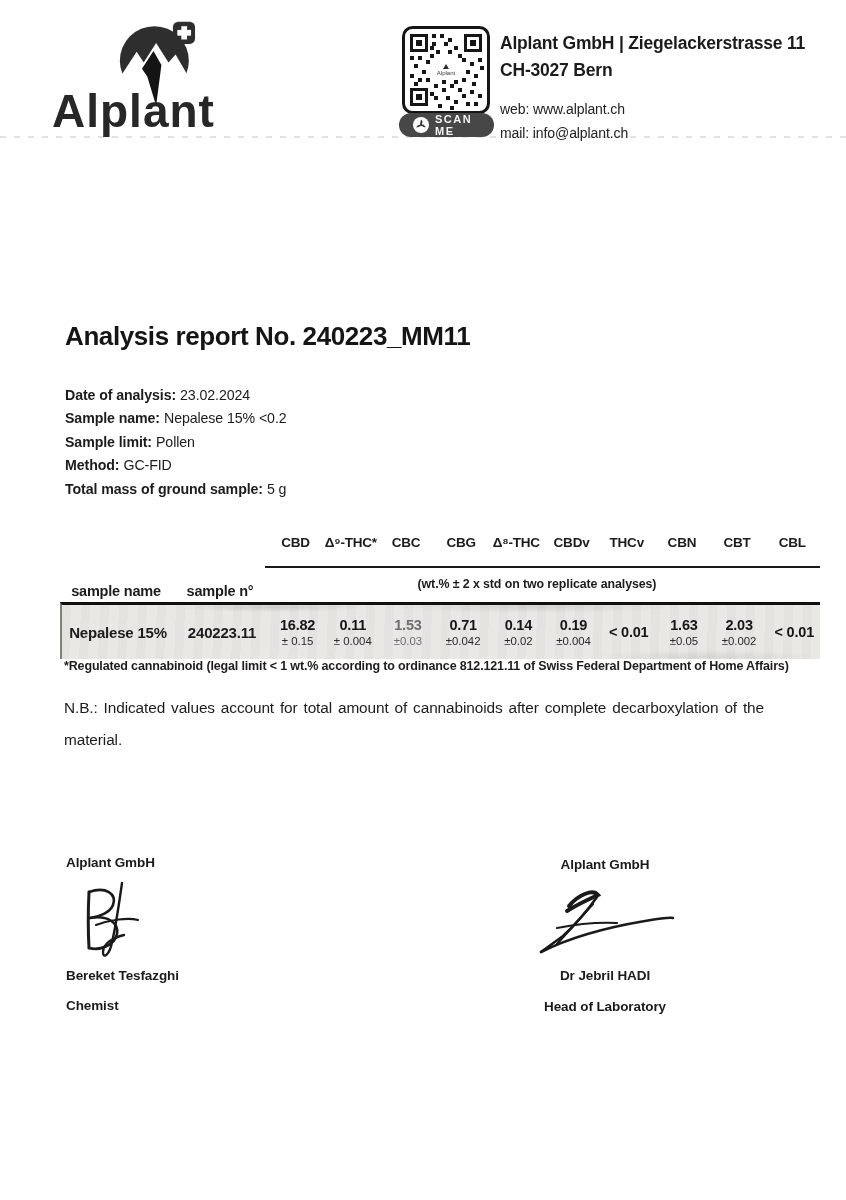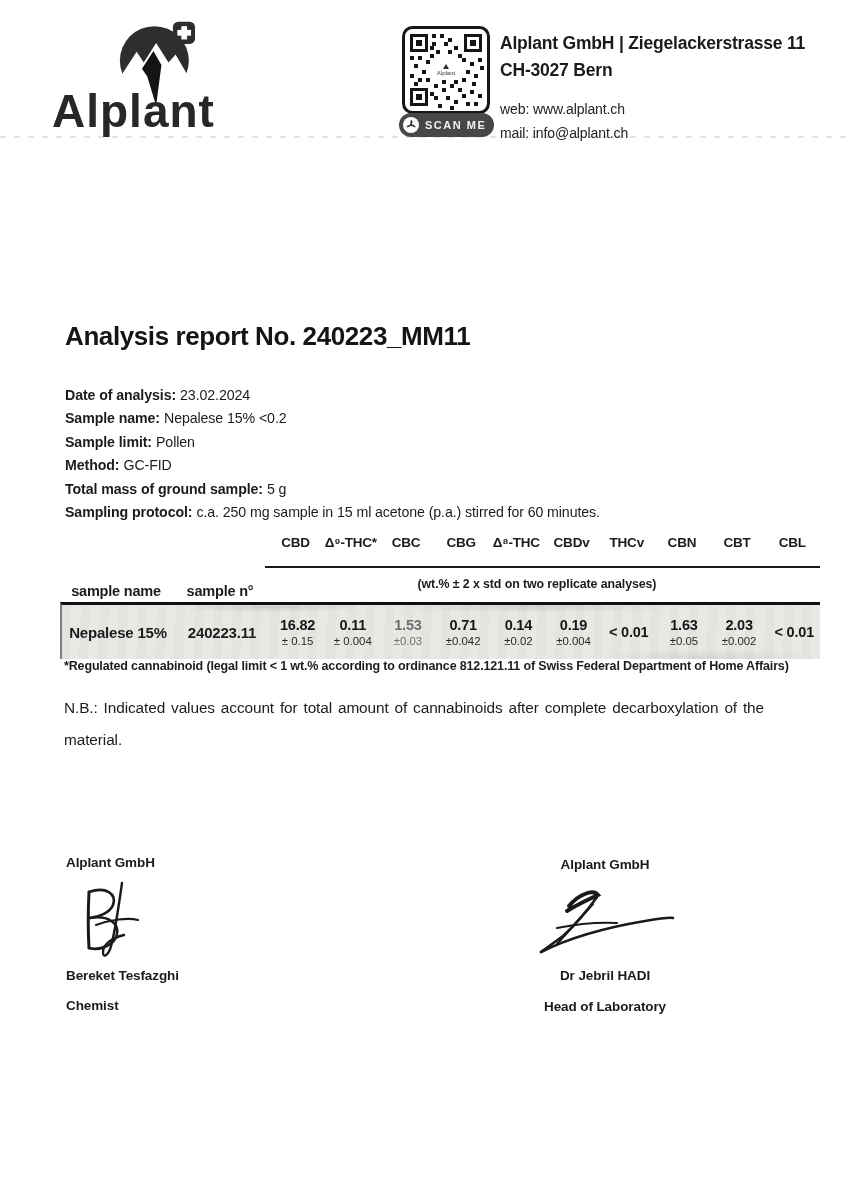--- a/index.html
+++ b/index.html
@@ -13,21 +13,21 @@
     opacity:.35; }
 
   
   .logo-svg { position:absolute; left:112px; top:20px; width:90px; height:92px; }
   .logo-word { position:absolute; left:52px; top:84px; font-size:46px; font-weight:700;
     letter-spacing:1px; color:#272727; }
 
   .qr-svg { position:absolute; left:402px; top:26px; width:88px; height:88px; }
   .scanme { position:absolute; left:399px; top:113px; width:95px; height:24px;
     background:#474747; border-radius:13px; display:flex; align-items:center; gap:5px;
-    padding-left:3px; }
+    padding-left:13px; }
   .scanme-icon { width:18px; height:18px; flex:0 0 auto; }
   .scanme-label { color:#f2f2f2; font-size:11px; font-weight:700; letter-spacing:1.5px; }
 
   .company { position:absolute; left:500px; top:30px; width:346px; }
   .company .big { font-size:17.5px; font-weight:700; color:#1b1b1b; line-height:27px; letter-spacing:-0.2px; }
   .company .small { font-size:14px; font-weight:400; color:#222; line-height:24px; letter-spacing:-0.1px; }
   .company .gap { height:13px; }
 
   
   .title { position:absolute; left:65px; top:321px; font-size:26px; font-weight:700;
@@ -184,21 +184,20 @@
   </div>
 
   <div class="title">Analysis report No. 240223_MM11</div>
 
   <div class="details">
     <div><span class="dl">Date of analysis:</span><span class="dv">23.02.2024</span></div>
     <div><span class="dl">Sample name:</span><span class="dv">Nepalese 15% &lt;0.2</span></div>
     <div><span class="dl">Sample limit:</span><span class="dv">Pollen</span></div>
     <div><span class="dl">Method:</span><span class="dv">GC-FID</span></div>
     <div><span class="dl">Total mass of ground sample:</span><span class="dv">5 g</span></div>
-    <div><span class="dl">Sampling protocol:</span><span class="dv">c.a. 250 mg sample in 15 ml acetone (p.a.) stirred for 60 minutes.</span></div>
   </div>
 
   <div class="ctable">
     <div class="thead">
       <div class="side-head">sample name</div>
       <div class="side-head">sample n°</div>
       <div class="col-head">CBD</div>
       <div class="col-head">Δ⁹-THC*</div>
       <div class="col-head">CBC</div>
       <div class="col-head">CBG</div>

